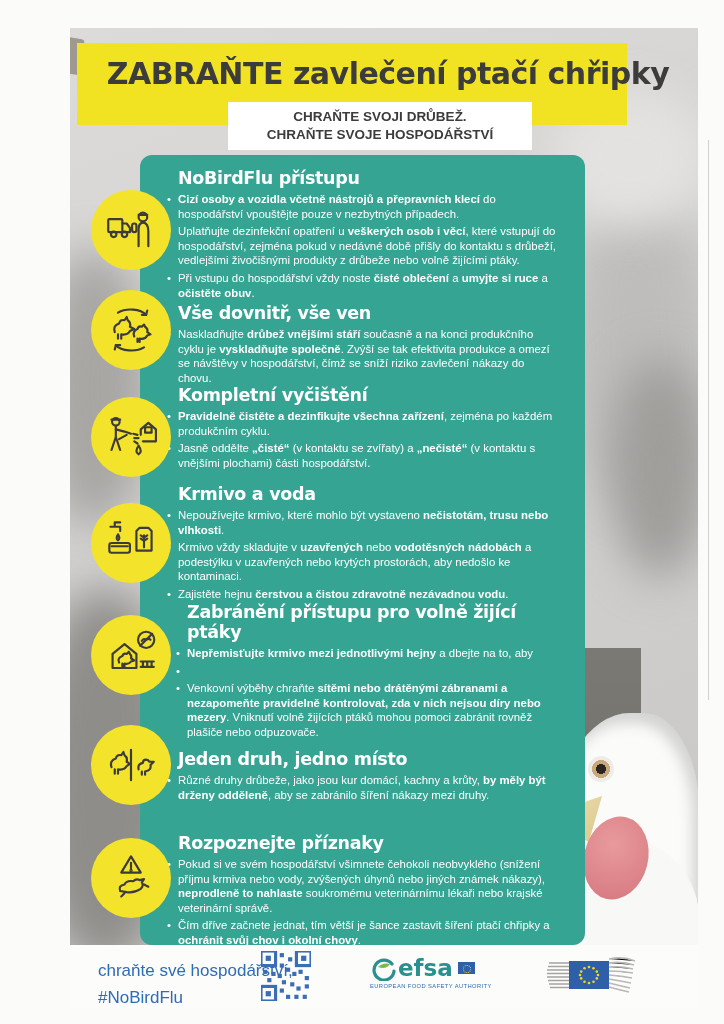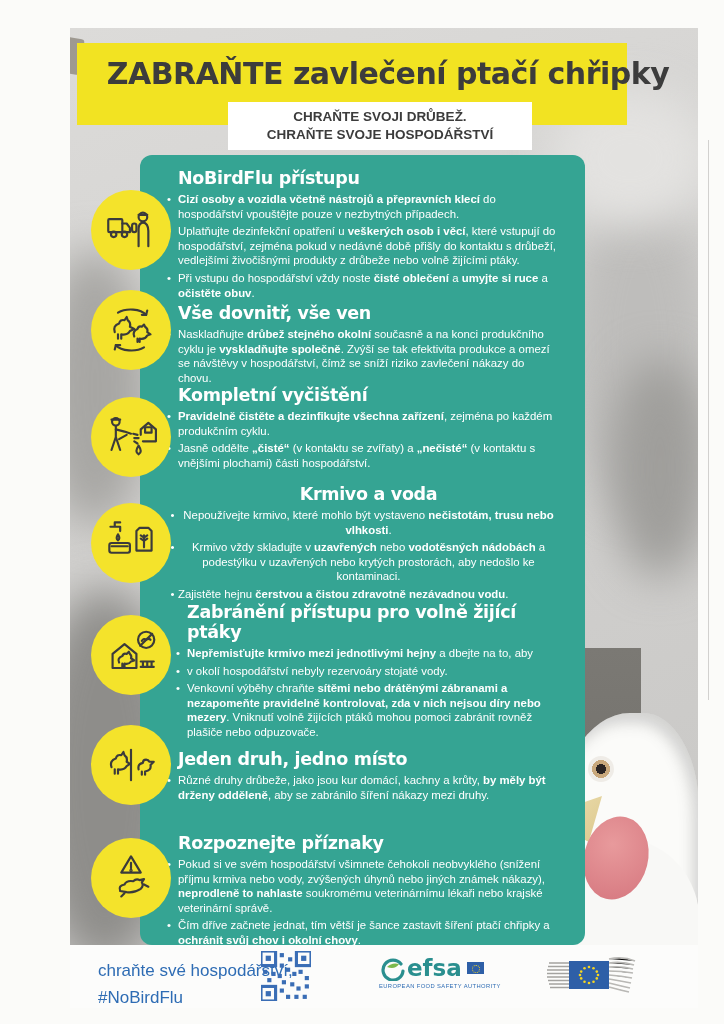--- a/index.html
+++ b/index.html
@@ -76,21 +76,21 @@
   }
   .chx-wattle{
     position:absolute;left:514px;top:788px;width:64px;height:84px;
     background:radial-gradient(circle at 40% 35%,#e89a9c,#d5767e);
     border-radius:50%;transform:rotate(14deg);
   }
   
   .footer{position:absolute;left:0;top:917px;width:628px;height:63px;background:#fcfcfb;}
   .footer-tag{position:absolute;left:28px;top:12px;color:#2e6cb4;font-size:17px;line-height:1.6;font-weight:normal;}
   .qr{position:absolute;left:191px;top:6px;}
-  .efsa{position:absolute;left:309px;top:10px;width:140px;}
+  .efsa{position:absolute;left:300px;top:10px;width:140px;}
   .efsa-row{display:flex;align-items:center;gap:2px;}
   .efsa-word{font-family:"DejaVu Sans", sans-serif;font-weight:bold;font-size:23px;color:#2a8f8f;line-height:1;}
   .efsa-flag{width:17px;height:12px;background:#2e5fa7;margin-left:3px;position:relative;}
   .efsa-flag::after{content:"";position:absolute;left:5px;top:3px;width:6px;height:6px;border-radius:50%;border:1px dotted #f5d522;}
   .efsa-caption{font-size:5.8px;letter-spacing:.4px;color:#2e6cb4;margin-top:2px;white-space:nowrap;}
   .ec-logo{position:absolute;left:473px;top:8px;}
   
   .scan-edge{position:absolute;left:708px;top:140px;width:1px;height:560px;background:#d2d1cf;}
 </style>
 </head>
@@ -133,35 +133,35 @@
         </div>
         <div class="bullet">
           <span class="dot">•</span>
           <span class="btext"><span>Při vstupu do hospodářství vždy noste </span><b>čisté oblečení</b><span> a </span><b>umyjte si ruce</b><span> a </span><b>očistěte obuv</b><span>.</span></span>
         </div>
       </section>
       <section class="section" style="top: 148px;">
         <h2>Vše dovnitř, vše ven</h2>
         <div class="bullet">
           <span class="dot">•</span>
-          <span class="btext"><span>Naskladňujte </span><b>drůbež stejného okolní</b><span> současně a na konci produkčního cyklu je </span><b>vyskladňujte společně</b><span>. Zvýší se tak efektivita produkce a omezí se návštěvy v hospodářství, čímž se sníží riziko zavlečení nákazy do chovu.</span></span>
+          <span class="btext"><span>Naskladňujte </span><b>drůbež vnějšími stáří</b><span> současně a na konci produkčního cyklu je </span><b>vyskladňujte společně</b><span>. Zvýší se tak efektivita produkce a omezí se návštěvy v hospodářství, čímž se sníží riziko zavlečení nákazy do chovu.</span></span>
         </div>
       </section>
       <section class="section" style="top: 230px;">
         <h2>Kompletní vyčištění</h2>
         <div class="bullet">
           <span class="dot">•</span>
           <span class="btext"><b>Pravidelně čistěte a dezinfikujte všechna zařízení</b><span>, zejména po každém produkčním cyklu.</span></span>
         </div>
         <div class="bullet">
           <span class="dot">•</span>
           <span class="btext"><span>Jasně oddělte </span><b>„čisté“</b><span> (v kontaktu se zvířaty) a </span><b>„nečisté“</b><span> (v kontaktu s vnějšími plochami) části hospodářství.</span></span>
         </div>
       </section>
-      <section class="section" style="top: 329px; text-align: center;">
+      <section class="section" style="top: 329px;">
         <h2>Krmivo a voda</h2>
         <div class="bullet">
           <span class="dot">•</span>
           <span class="btext"><span>Nepoužívejte krmivo, které mohlo být vystaveno </span><b>nečistotám, trusu nebo vlhkosti</b><span>.</span></span>
         </div>
         <div class="bullet">
           <span class="dot">•</span>
           <span class="btext"><span>Krmivo vždy skladujte v </span><b>uzavřených</b><span> nebo </span><b>vodotěsných nádobách</b><span> a podestýlku v uzavřených nebo krytých prostorách, aby nedošlo ke kontaminaci.</span></span>
         </div>
         <div class="bullet">
@@ -170,21 +170,20 @@
         </div>
       </section>
       <section class="section" style="top: 447px; margin-left: 9px;">
         <h2>Zabránění přístupu pro volně žijící ptáky</h2>
         <div class="bullet">
           <span class="dot">•</span>
           <span class="btext"><b>Nepřemisťujte krmivo mezi jednotlivými hejny</b><span> a dbejte na to, aby</span></span>
         </div>
         <div class="bullet">
           <span class="dot">•</span>
-          <span class="btext"><span>v okolí hospodářství nebyly rezervoáry stojaté vody.</span></span>
         </div>
         <div class="bullet">
           <span class="dot">•</span>
           <span class="btext"><span>Venkovní výběhy chraňte </span><b>sítěmi nebo drátěnými zábranami a nezapomeňte pravidelně kontrolovat, zda v nich nejsou díry nebo mezery</b><span>. Vniknutí volně žijících ptáků mohou pomoci zabránit rovněž plašiče nebo odpuzovače.</span></span>
         </div>
       </section>
       <section class="section" style="top: 594px;">
         <h2>Jeden druh, jedno místo</h2>
         <div class="bullet">
           <span class="dot">•</span>

